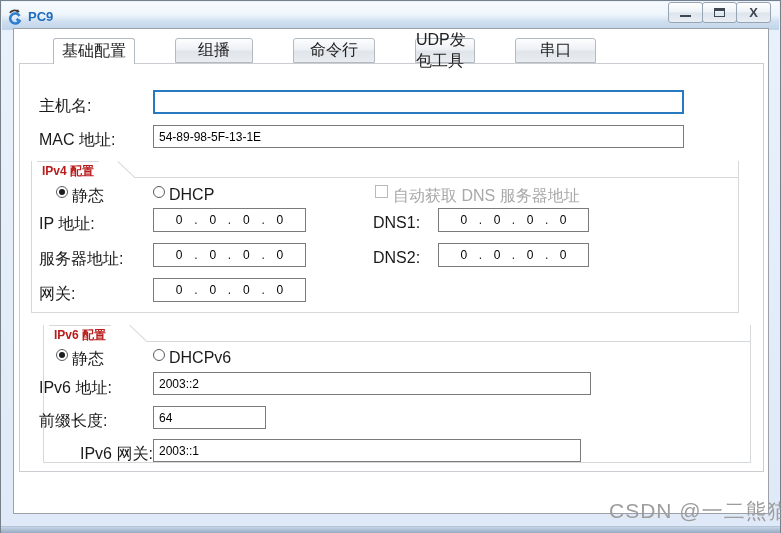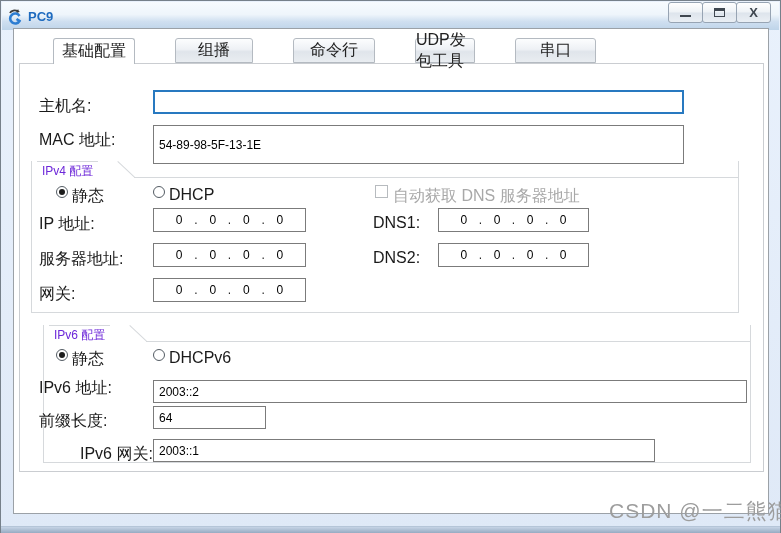--- a/index.html
+++ b/index.html
@@ -80,21 +80,21 @@
   .checkbox {
     position:absolute; width:13px; height:13px; border:1px solid #b7bbbf; background:#fff; z-index:5;
   }
   .lbl.dim { color:#a8a8a8; }
   
   .groupbox {
     position:absolute; border:1px solid #d6d9dc; border-top:none; z-index:4; background:transparent;
   }
   .gb-label {
     position:absolute; top:0; left:5px; height:17px; padding:1px 5px 0 5px;
-    font-weight:normal; color:#6d28d9; font-size:12px; background:#fff;
+    font-weight:bold; color:#b91c1c; font-size:12px; background:#fff;
     border-top:1px solid #d6d9dc; white-space:nowrap;
   }
   .gb-diag {
     position:absolute; top:0; left:86px; width:23px; height:1px; background:#d6d9dc;
     transform:rotate(43deg); transform-origin:0 0;
   }
   .gb-line { position:absolute; top:16px; left:102px; right:0; height:1px; background:#d6d9dc; }
   
   .apply-btn {
     position:absolute; left:668px; top:480px; width:77px; height:23px; z-index:6;
@@ -140,21 +140,21 @@
     <div class="tab" style="width:60px">UDP发包工具</div>
     <div class="tab" style="width:81px">串口</div>
   </div>
 
   <div class="tab-panel"></div>
 
   <div class="lbl" style="left:38px; top:95px;">主机名:</div>
   <div class="txt focus" style="left:152px; top:89px; width:531px; height:24px;"></div>
 
   <div class="lbl" style="left:38px; top:129px;">MAC 地址:</div>
-  <div class="txt" style="left:152px; top:124px; width:531px; height:39px;">54-89-98-5F-13-1E</div>
+  <div class="txt" style="left:152px; top:124px; width:531px; height:23px;">54-89-98-5F-13-1E</div>
 
   <div class="groupbox" style="left:30px; top:160px; width:708px; height:152px;">
     <span class="gb-label">IPv4 配置</span>
     <span class="gb-diag"></span>
     <span class="gb-line"></span>
   </div>
 
   <span class="radio checked" style="left:55px; top:185px;"></span>
   <div class="lbl" style="left:71px; top:185px;">静态</div>
   <span class="radio" style="left:152px; top:185px;"></span>
@@ -221,24 +221,24 @@
     <span class="gb-diag"></span>
     <span class="gb-line"></span>
   </div>
 
   <span class="radio checked" style="left:55px; top:348px;"></span>
   <div class="lbl" style="left:71px; top:348px;">静态</div>
   <span class="radio" style="left:152px; top:348px;"></span>
   <div class="lbl" style="left:168px; top:348px;">DHCPv6</div>
 
   <div class="lbl" style="left:38px; top:377px;">IPv6 地址:</div>
-  <div class="txt" style="left:152px; top:371px; width:594px; height:23px;margin-top:8px;">2003::2</div>
+  <div class="txt" style="left:152px; top:371px; width:438px; height:23px;">2003::2</div>
 
   <div class="lbl" style="left:38px; top:410px;">前缀长度:</div>
   <div class="txt" style="left:152px; top:405px; width:113px; height:23px;">64</div>
 
   <div class="lbl" style="left:38px; top:443px;margin-left:41px;">IPv6 网关:</div>
-  <div class="txt" style="left:152px; top:438px; width:502px; height:23px;">2003::1</div>
+  <div class="txt" style="left:152px; top:438px; width:428px; height:23px;">2003::1</div>
 
   <div class="watermark">CSDN @一二熊猫</div>
 
   <div class="window-bottom-edge"></div>
 </div>
 
 </body></html>

